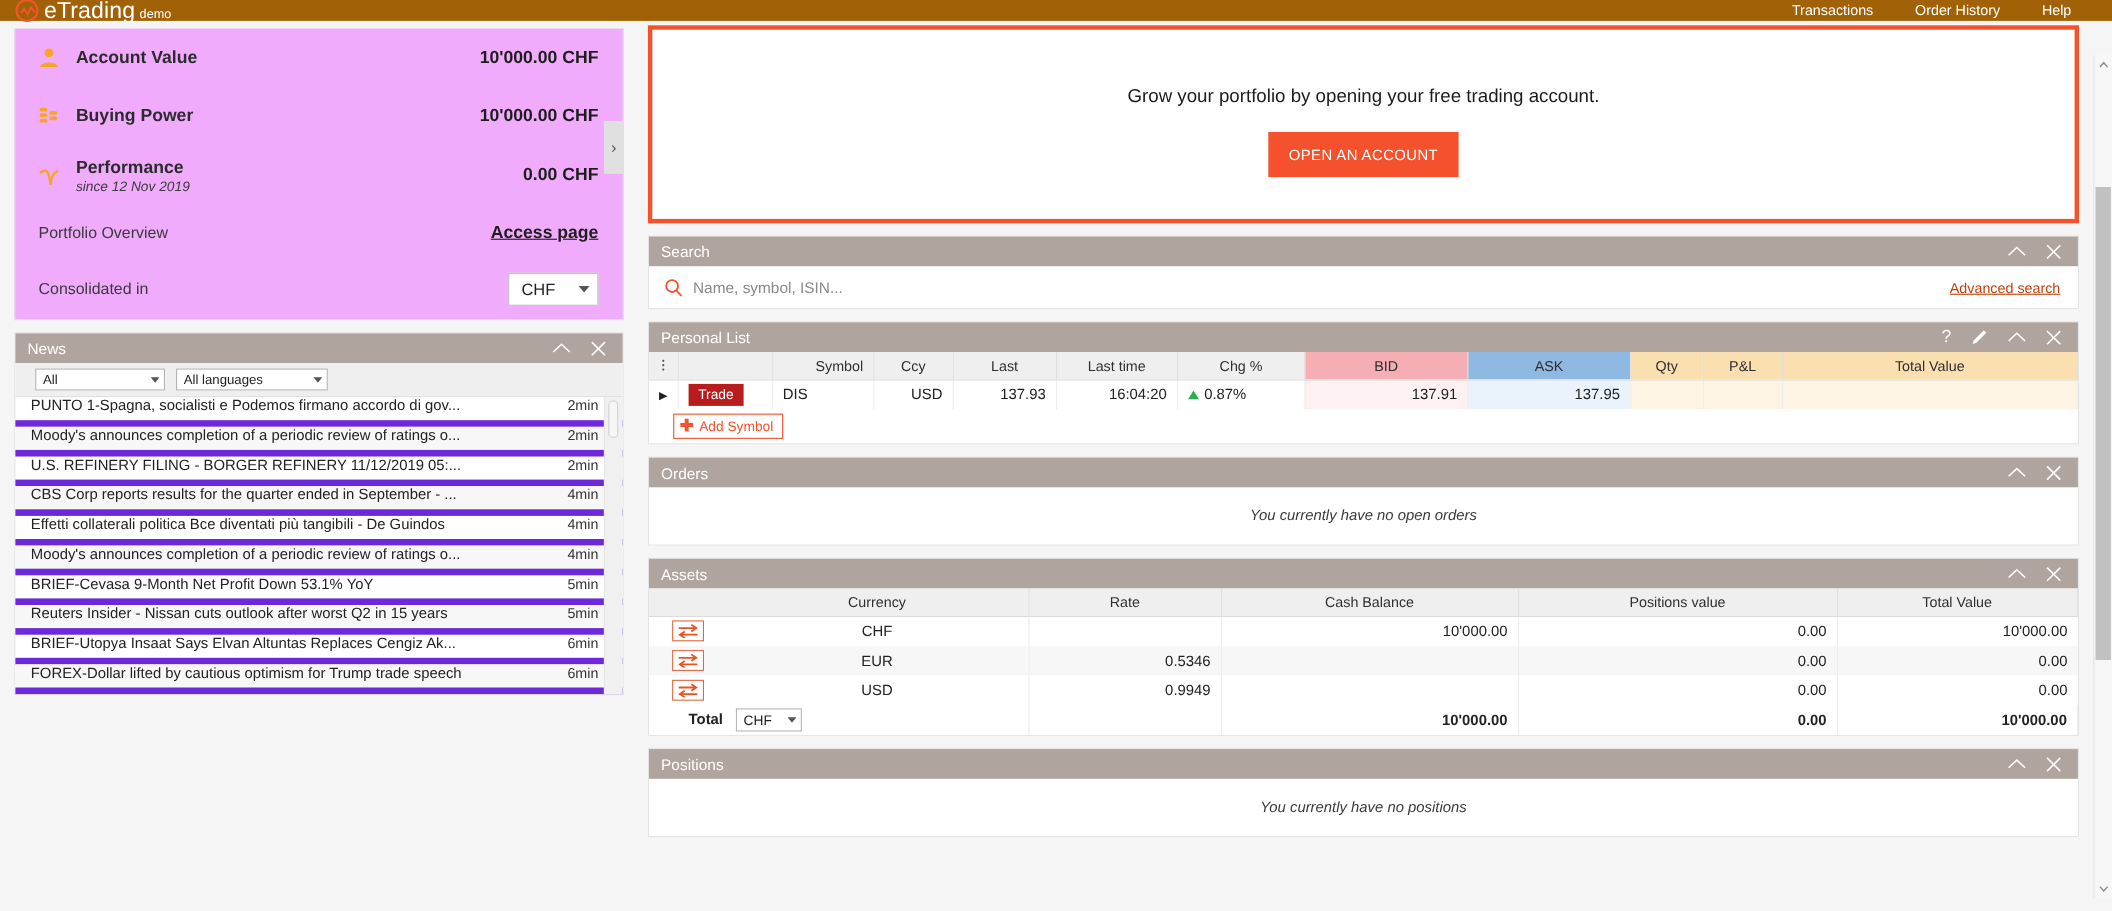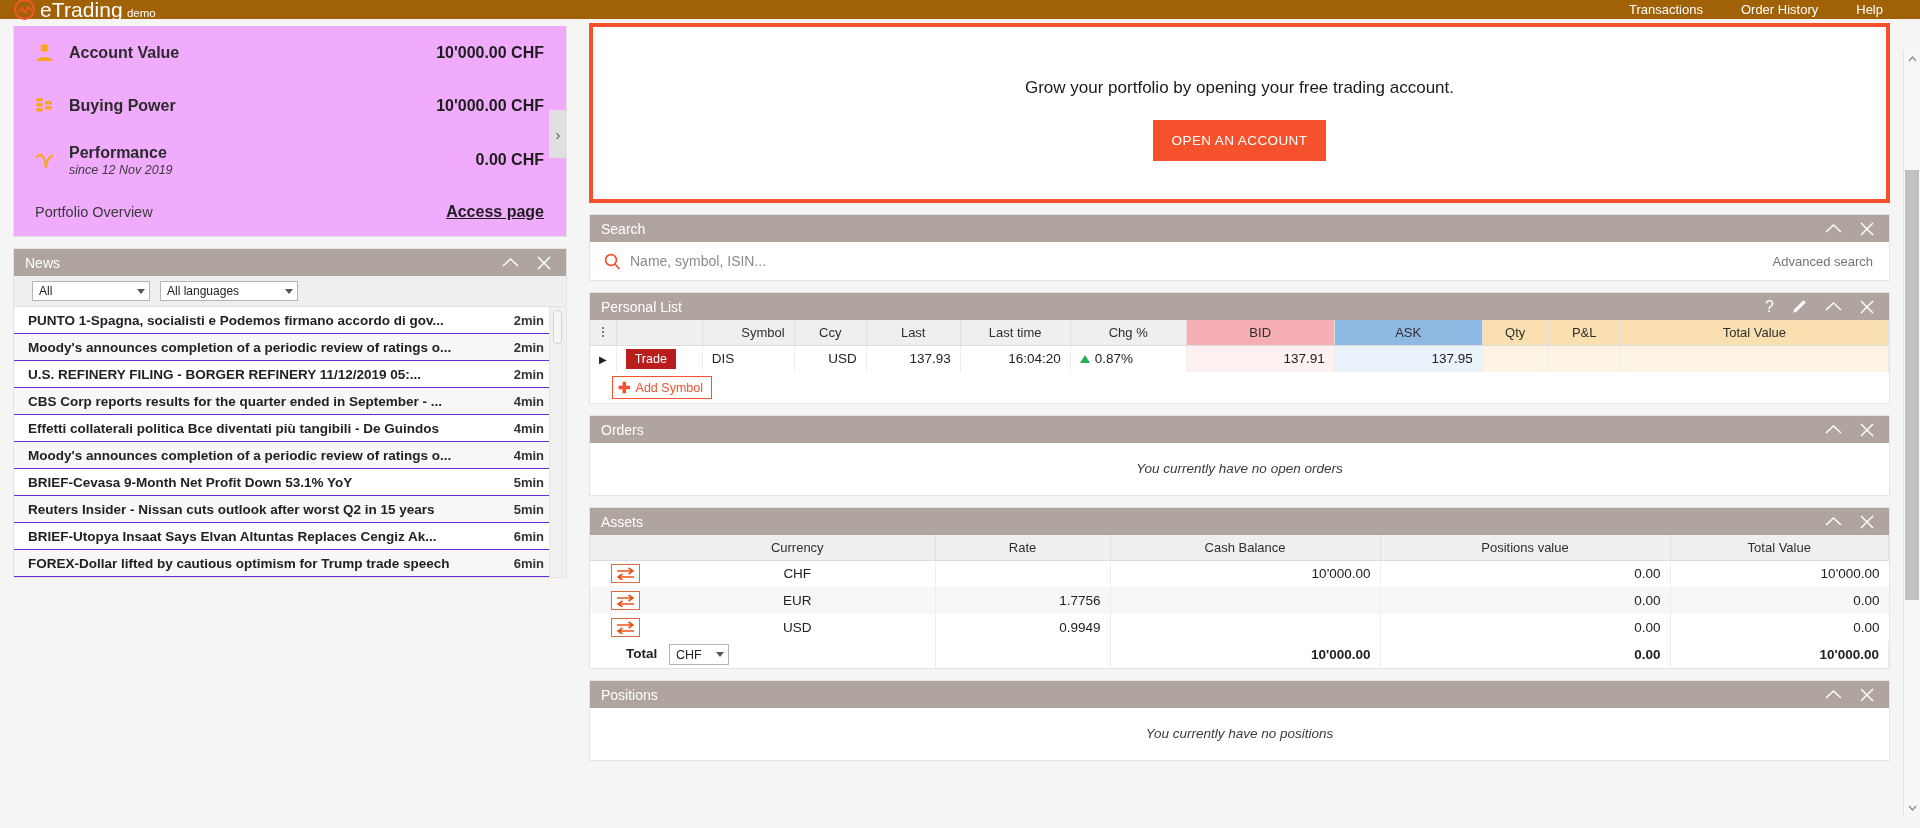--- a/index.html
+++ b/index.html
@@ -93,23 +93,23 @@
   .mini-select {
     height: 20px; background: #fff; border: 1px solid #b5b5b5;
     display: flex; align-items: center; justify-content: space-between;
     padding: 0 4px 0 6px; font-size: 12px; color: #222; cursor: pointer;
   }
   .mini-select.w1 { width: 118px; }
   .mini-select.w2 { width: 138px; }
   .mini-select .caret { border-top-width: 5px; border-left-width: 4px; border-right-width: 4px; }
   .news-list { position: relative; }
   .news-item {
-    display: flex; align-items: center; height: 27px;
+    display: flex; align-items: flex-start; height: 27px;
     padding: 0 22px 0 14px; font-size: 13.5px; color: #222;
-    border-bottom: 1px solid #6d28d9; cursor: pointer; font-weight: bold;
+    border-bottom: 6px solid #6d28d9; cursor: pointer;
   }
   .news-item:nth-child(even) { background: #f7f7f7; }
   .news-title { white-space: nowrap; overflow: hidden; text-overflow: ellipsis; }
   .news-time { margin-left: auto; padding-left: 12px; color: #333; font-size: 13px; }
   .news-scroll {
     position: absolute; right: 4px; top: 3px; width: 9px; height: 34px;
     background: #f6f6f6; border: 1px solid #d2d2d2; border-radius: 4px;
   }
   .news-track {
     position: absolute; right: 0; top: 0; bottom: 0; width: 17px;
@@ -134,21 +134,21 @@
   
   .rpanel { margin-top: 11px; margin-right: 30px; }
 
   .search-body { display: flex; align-items: center; height: 38px; padding: 0 16px 0 14px; }
   .search-ico { width: 22px; flex: none; display: flex; align-items: center; }
   .search-input {
     border: none; outline: none; font-size: 14px; color: #333;
     font-family: inherit; flex: 1; background: transparent; padding-left: 4px;
   }
   .search-input::placeholder { color: #8a8a8a; }
-  .adv-link { font-size: 13px; color: #737373; cursor: pointer; }
+  .adv-link { font-size: 13px; color: #c2410c; text-decoration: underline; cursor: pointer; }
 
   
   table.grid { width: 100%; border-collapse: collapse; }
   table.grid th {
     background: #efefef; font-size: 13px; font-weight: normal; color: #2f2f2f;
     height: 25px; border-right: 1px solid #e0e0e0; border-bottom: 1px solid #dcdcdc;
     padding: 0 9px;
   }
   table.grid td {
     font-size: 13.5px; color: #222; height: 27px;
@@ -270,20 +270,27 @@
         </span>
         <span class="acct-label">
           <span>Performance</span>
           <span class="sub">since 12 Nov 2019</span>
         </span>
         <span class="acct-value">0.00 CHF</span>
       </div>
       <div class="acct-plain">
         <span class="t">Portfolio Overview</span>
         <span class="acct-link">Access page</span>
+      </div>
+      <div class="acct-plain" style="height:54px;">
+        <span class="t">Consolidated in</span>
+        <span class="ccy-select">
+          <span>CHF</span>
+          <span class="caret"></span>
+        </span>
       </div>
       <div class="side-tab">›</div>
     </div>
 
     <div class="news-wrap">
       <div class="panel">
         <div class="panel-head">
           <span class="panel-title">News</span>
           <span class="panel-tools">
             <span class="ptool">
@@ -536,21 +543,21 @@
           <tr style="background:#f7f7f7;">
             <td class="ta-c" style="border-right:none;">
               <span class="swap-ico">
                 <svg width="21" height="13" viewBox="0 0 21 13">
                     <path d="M2 4 H17 M13.5 1 L18 4 L13.5 7" fill="none" stroke="#e8541f" stroke-width="1.6"></path>
                     <path d="M19 10 H4 M7.5 7 L3 10 L7.5 13" fill="none" stroke="#e8541f" stroke-width="1.6"></path>
                   </svg>
               </span>
             </td>
             <td class="ta-c">EUR</td>
-            <td class="ta-r">1.7756</td>
+            <td class="ta-r">0.5346</td>
             <td class="ta-r"></td>
             <td class="ta-r">0.00</td>
             <td class="ta-r" style="border-right:none;">0.00</td>
           </tr>
           <tr>
             <td class="ta-c" style="border-right:none;">
               <span class="swap-ico">
                 <svg width="21" height="13" viewBox="0 0 21 13">
                     <path d="M2 4 H17 M13.5 1 L18 4 L13.5 7" fill="none" stroke="#e8541f" stroke-width="1.6"></path>
                     <path d="M19 10 H4 M7.5 7 L3 10 L7.5 13" fill="none" stroke="#e8541f" stroke-width="1.6"></path>

